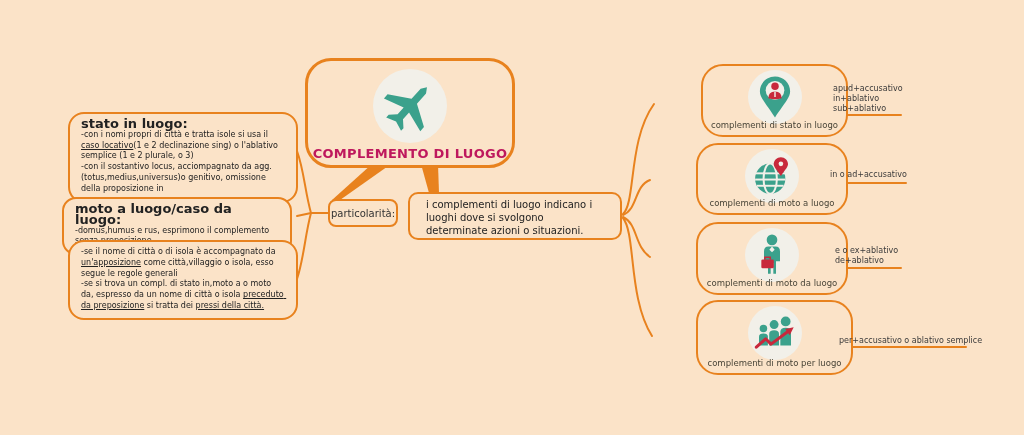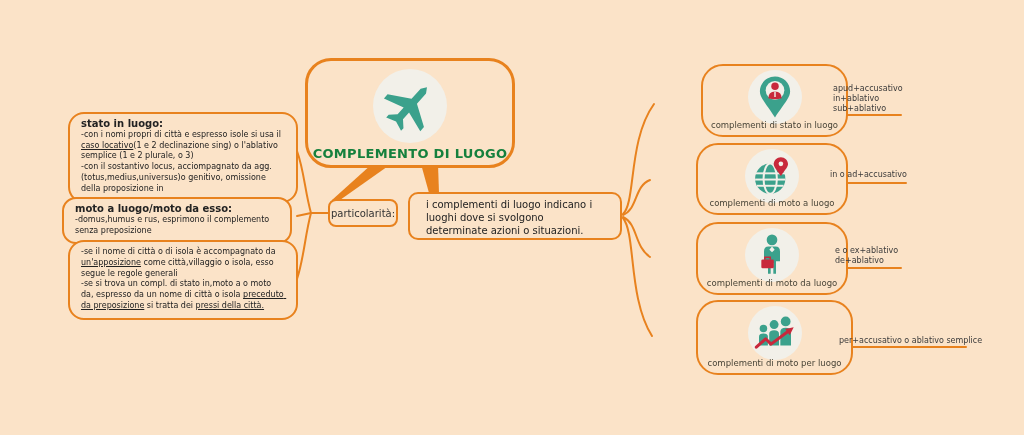--- a/index.html
+++ b/index.html
@@ -21,32 +21,32 @@
     left:305px; top:58px; width:210px; height:110px;
     border-radius:26px; border-width:3px;
     display:flex; flex-direction:column; align-items:center;
   }
   .center-icon-circle {
     width:74px; height:74px; border-radius:50%;
     background:#F2F0E9; margin-top:8px;
     display:flex; align-items:center; justify-content:center;
   }
   .center-title {
-    margin-top:3px; font-size:13px; font-weight:bold; color:#15803d;
+    margin-top:3px; font-size:13px; font-weight:bold; color:#be185d;
     letter-spacing:0.3px; white-space:nowrap;
   }
 
   
   .left-box {
     width:230px; border-radius:16px;
     padding:5px 11px 6px 11px;
     font-size:8px; line-height:10.8px; color:#222;
     white-space:pre-wrap;
   }
-  .left-box b { display:block; font-size:10px; }
+  .left-box b { display:block; font-size:13px; }
   .u { text-decoration:underline; }
   #left-box-1 { left:68px; top:112px; min-height:80px; }
   #left-box-2 { left:62px; top:197px; min-height:42px; border-radius:14px; }
   #left-box-3 { left:68px; top:240px; min-height:80px; }
 
   
   .particularities-box {
     left:328px; top:199px; width:70px; height:28px; border-radius:8px;
     display:flex; align-items:center; justify-content:center;
     font-size:10px; color:#333;
@@ -116,24 +116,24 @@
     <div class="center-icon-circle">
       <svg width="58" height="58" viewBox="-32 -32 64 64">
         <g transform="rotate(42)" fill="#3BA18C">
           <path d="M0,-28 L4,-22 L4,-7 L27,7 L27,13 L4,6 L4,16 L11,23 L11,27 L0,23 L-11,27 L-11,23 L-4,16 L-4,6 L-27,13 L-27,7 L-4,-7 L-4,-22 Z"></path>
         </g>
       </svg>
     </div>
     <div class="center-title">COMPLEMENTO DI LUOGO</div>
   </div>
 
-  <div class="node left-box" id="left-box-1"><b>stato in luogo:</b><span>-con i nomi propri di città e espresso isole si usa il </span><span class="u">caso locativo</span><span>(1 e 2 declinazione sing) o l'ablativo semplice (1 e 2 plurale, o 3)
+  <div class="node left-box" id="left-box-1"><b>stato in luogo:</b><span>-con i nomi propri di città e tratta isole si usa il </span><span class="u">caso locativo</span><span>(1 e 2 declinazione sing) o l'ablativo semplice (1 e 2 plurale, o 3)
 -con il sostantivo locus, acciompagnato da agg. (totus,medius,universus)o genitivo, omissione della proposizione in</span></div>
 
-  <div class="node left-box" id="left-box-2"><b>moto a luogo/moto da esso:</b><span>-domus,humus e rus, esprimono il complemento senza preposizione</span></div>
+  <div class="node left-box" id="left-box-2"><b>moto a luogo/caso da luogo:</b><span>-domus,humus e rus, esprimono il complemento senza preposizione</span></div>
 
   <div class="node left-box" id="left-box-3"><span>-se il nome di città o di isola è accompagnato da </span><span class="u">un'apposizione</span><span> come città,villaggio o isola, esso segue le regole generali
 -se si trova un compl. di stato in,moto a o moto da, espresso da un nome di città o isola </span><span class="u">preceduto da preposizione</span><span> si tratta dei </span><span class="u">pressi della città.</span></div>
 
   <div class="node particularities-box">
     <span>particolarità:</span>
   </div>
   <div class="node description-box">
     <span>i complementi di luogo indicano i luoghi dove si svolgono determinate azioni o situazioni.</span>
   </div>

